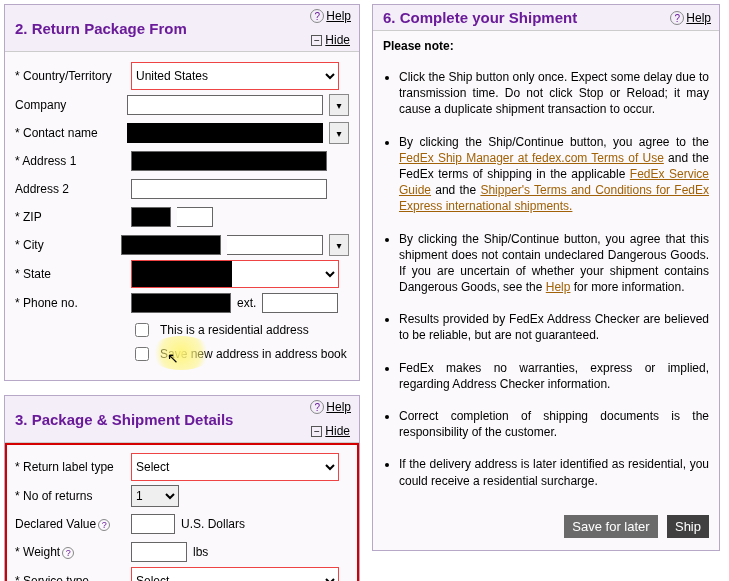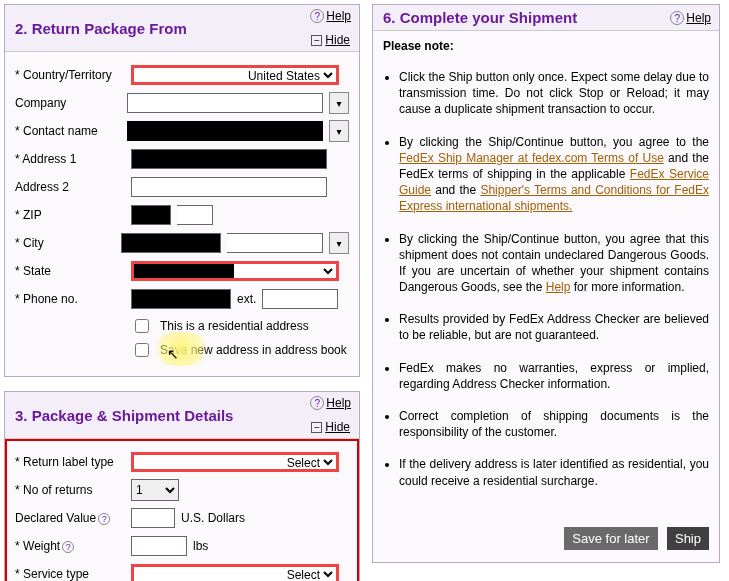--- a/index.html
+++ b/index.html
@@ -23,21 +23,21 @@
     color:#6a1b9a; margin-right:2px;
   }
   .hide { color:#000; text-decoration:underline; cursor:pointer; }
   .hide-box { display:inline-block; width:11px; height:11px; border:1px solid #555; text-align:center; font-size:10px; line-height:9px; margin-right:3px;}
   .panel-body { padding:8px 10px 12px 10px; font-size:12px; color:#000; }
   .panel-body-hl { outline:2px solid #d40000; outline-offset:-2px; }
   .frm-row { display:flex; align-items:center; min-height:26px; margin:2px 0; }
   .lbl { width:116px; font-size:12px; color:#000; }
   .req::before { content:"* "; }
   .ctl { flex:1; display:flex; align-items:center; gap:6px; }
-  select.full { width:208px; height:20px; font-size:12px; border:3px solid #ef4444; background:#fff;text-align:right; }
+  select.full { width:208px; height:28px; font-size:12px; border:1px solid #ef4444; background:#fff; }
   input.text { width:196px; height:20px; border:1px solid #666; font-size:12px; padding:1px 3px; }
   input.text.sm { width:76px; }
   input.text.med { width:100px; }
   input.text.tiny { width:56px; }
   .redacted-input { background:#000 !important; color:#000; }
   .ext-lbl { font-size:12px;text-align:right; }
   .addon-btn {
     width:20px; height:22px; border:1px solid #888; background:#eee;
     display:flex; align-items:center; justify-content:center; font-size:10px; cursor:pointer;
   }
@@ -51,21 +51,21 @@
   .cursor { position:absolute; left:36px; top:6px; font-size:14px; pointer-events:none; }
   .note-title { font-weight:bold; font-size:12px; }
   ul.bul { margin:0 0 0 16px; padding:0; font-size:12px; text-align:justify; }
   ul.bul li { margin:16px 0; line-height:1.35; }
   a.lnk { color:#a16207; text-decoration:underline; cursor:pointer; }
   .btn-row { text-align:right; margin-top:26px; }
   .btn {
     display:inline-block; border:none; padding:4px 8px; font-size:13px;
     color:#fff; cursor:pointer; margin-left:6px;
   }
-  .btn-grey { background:#6a6a6a;margin-top:12px; }
+  .btn-grey { background:#6a6a6a; }
   .btn-purple { background:#404040; }
   .mini-q {
     display:inline-block; width:12px; height:12px; border:1px solid #888;
     border-radius:50%; text-align:center; font-size:9px; line-height:11px;
     color:#6a1b9a; margin-left:2px;
   }
 </style>
 </head>
 <body>
 

